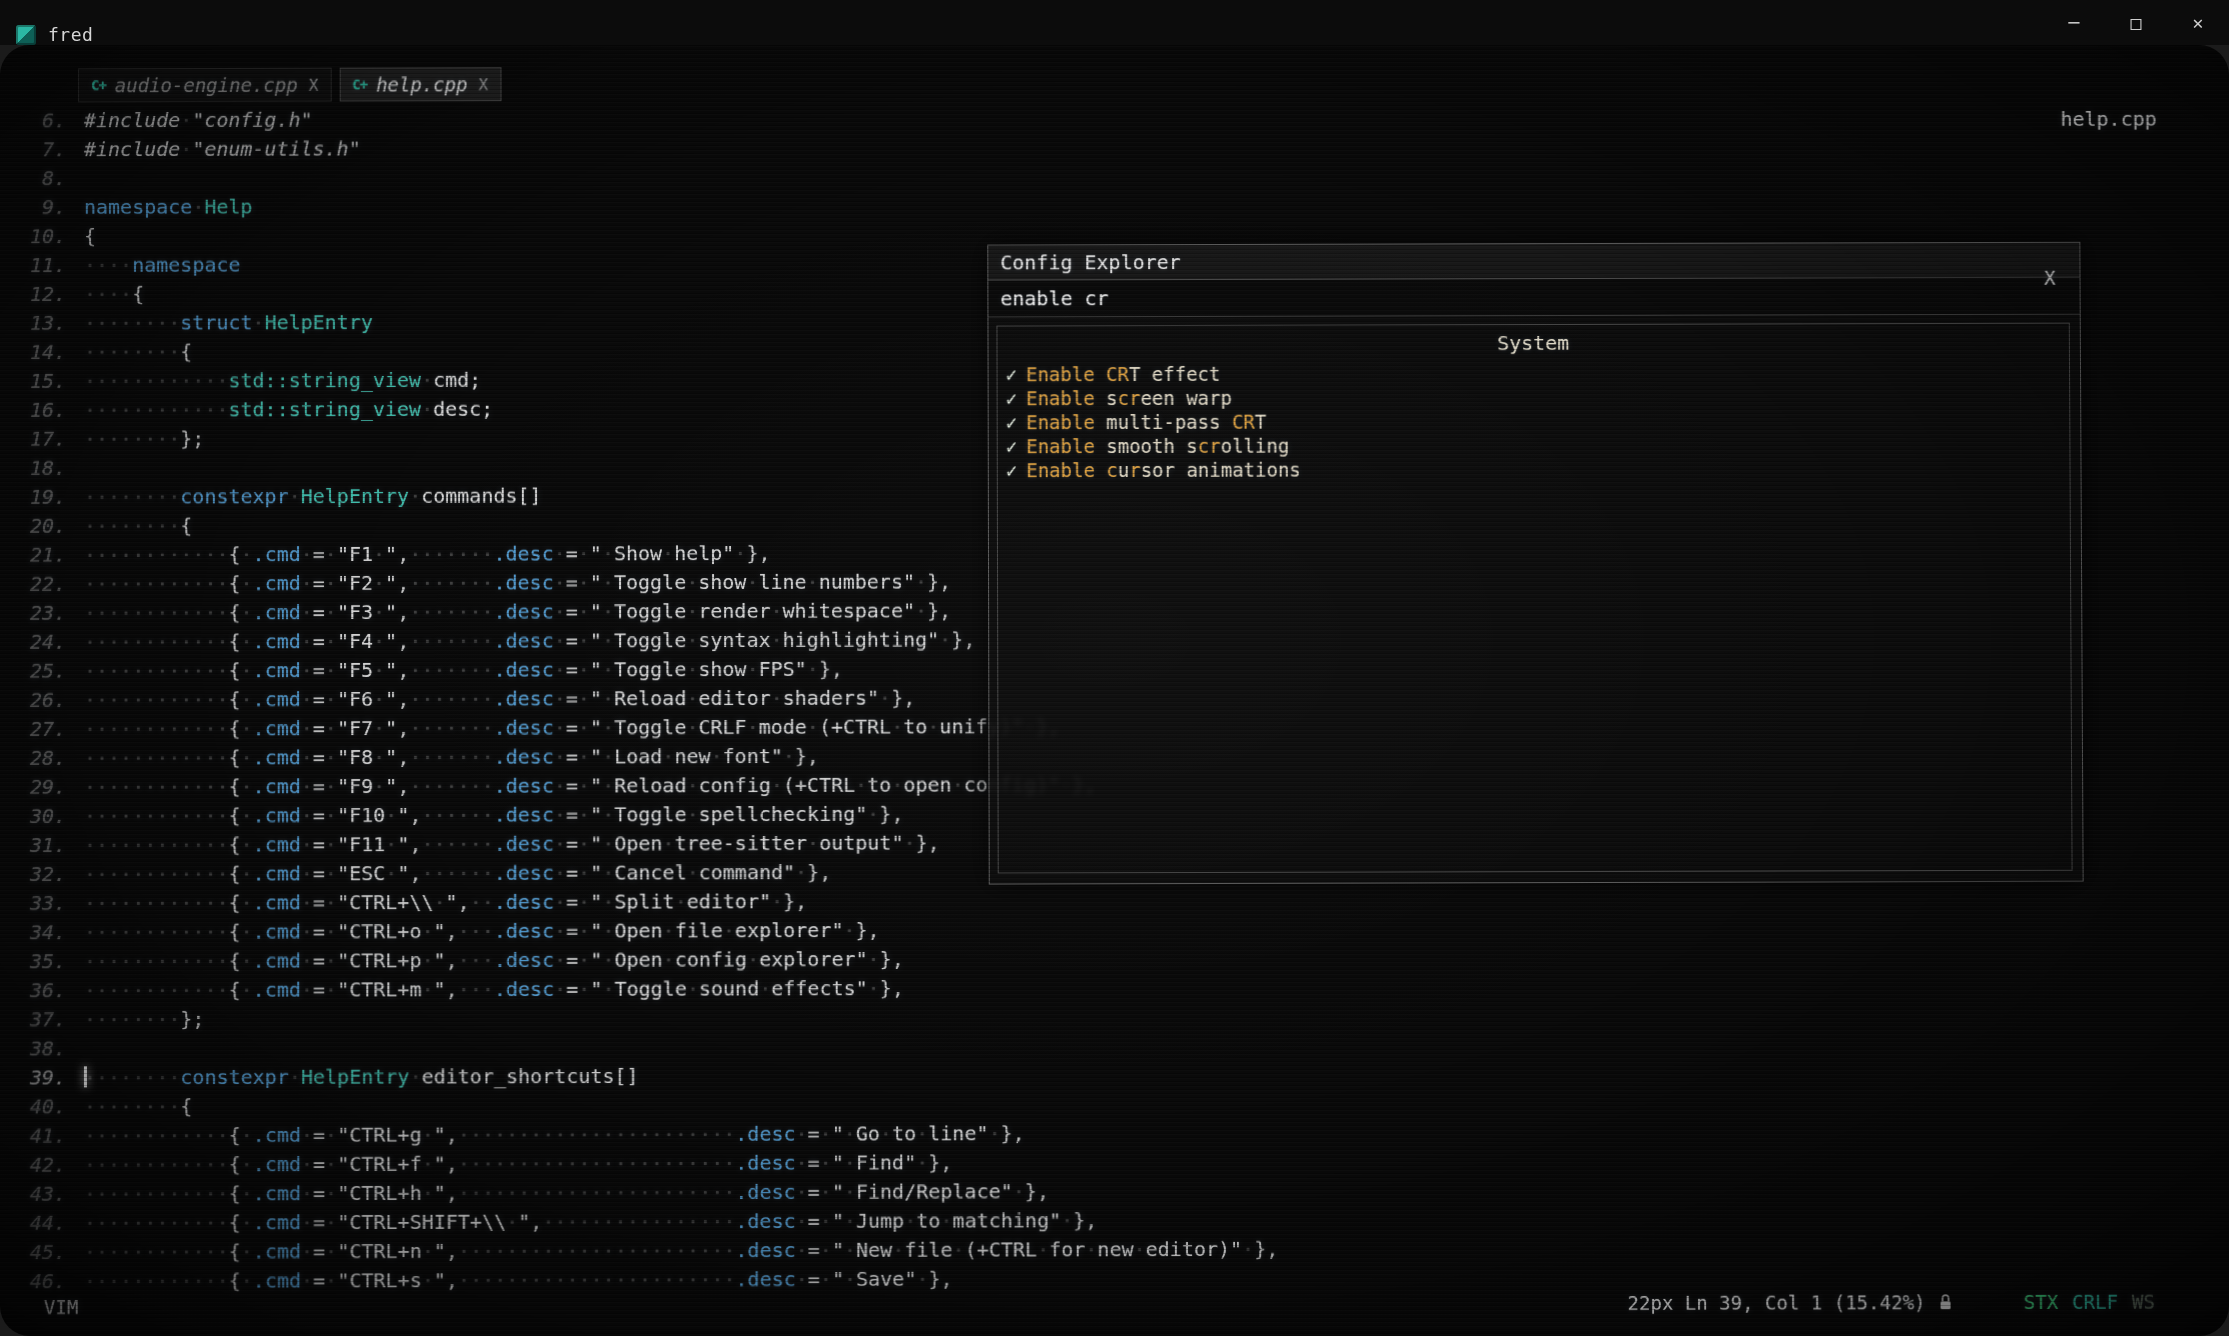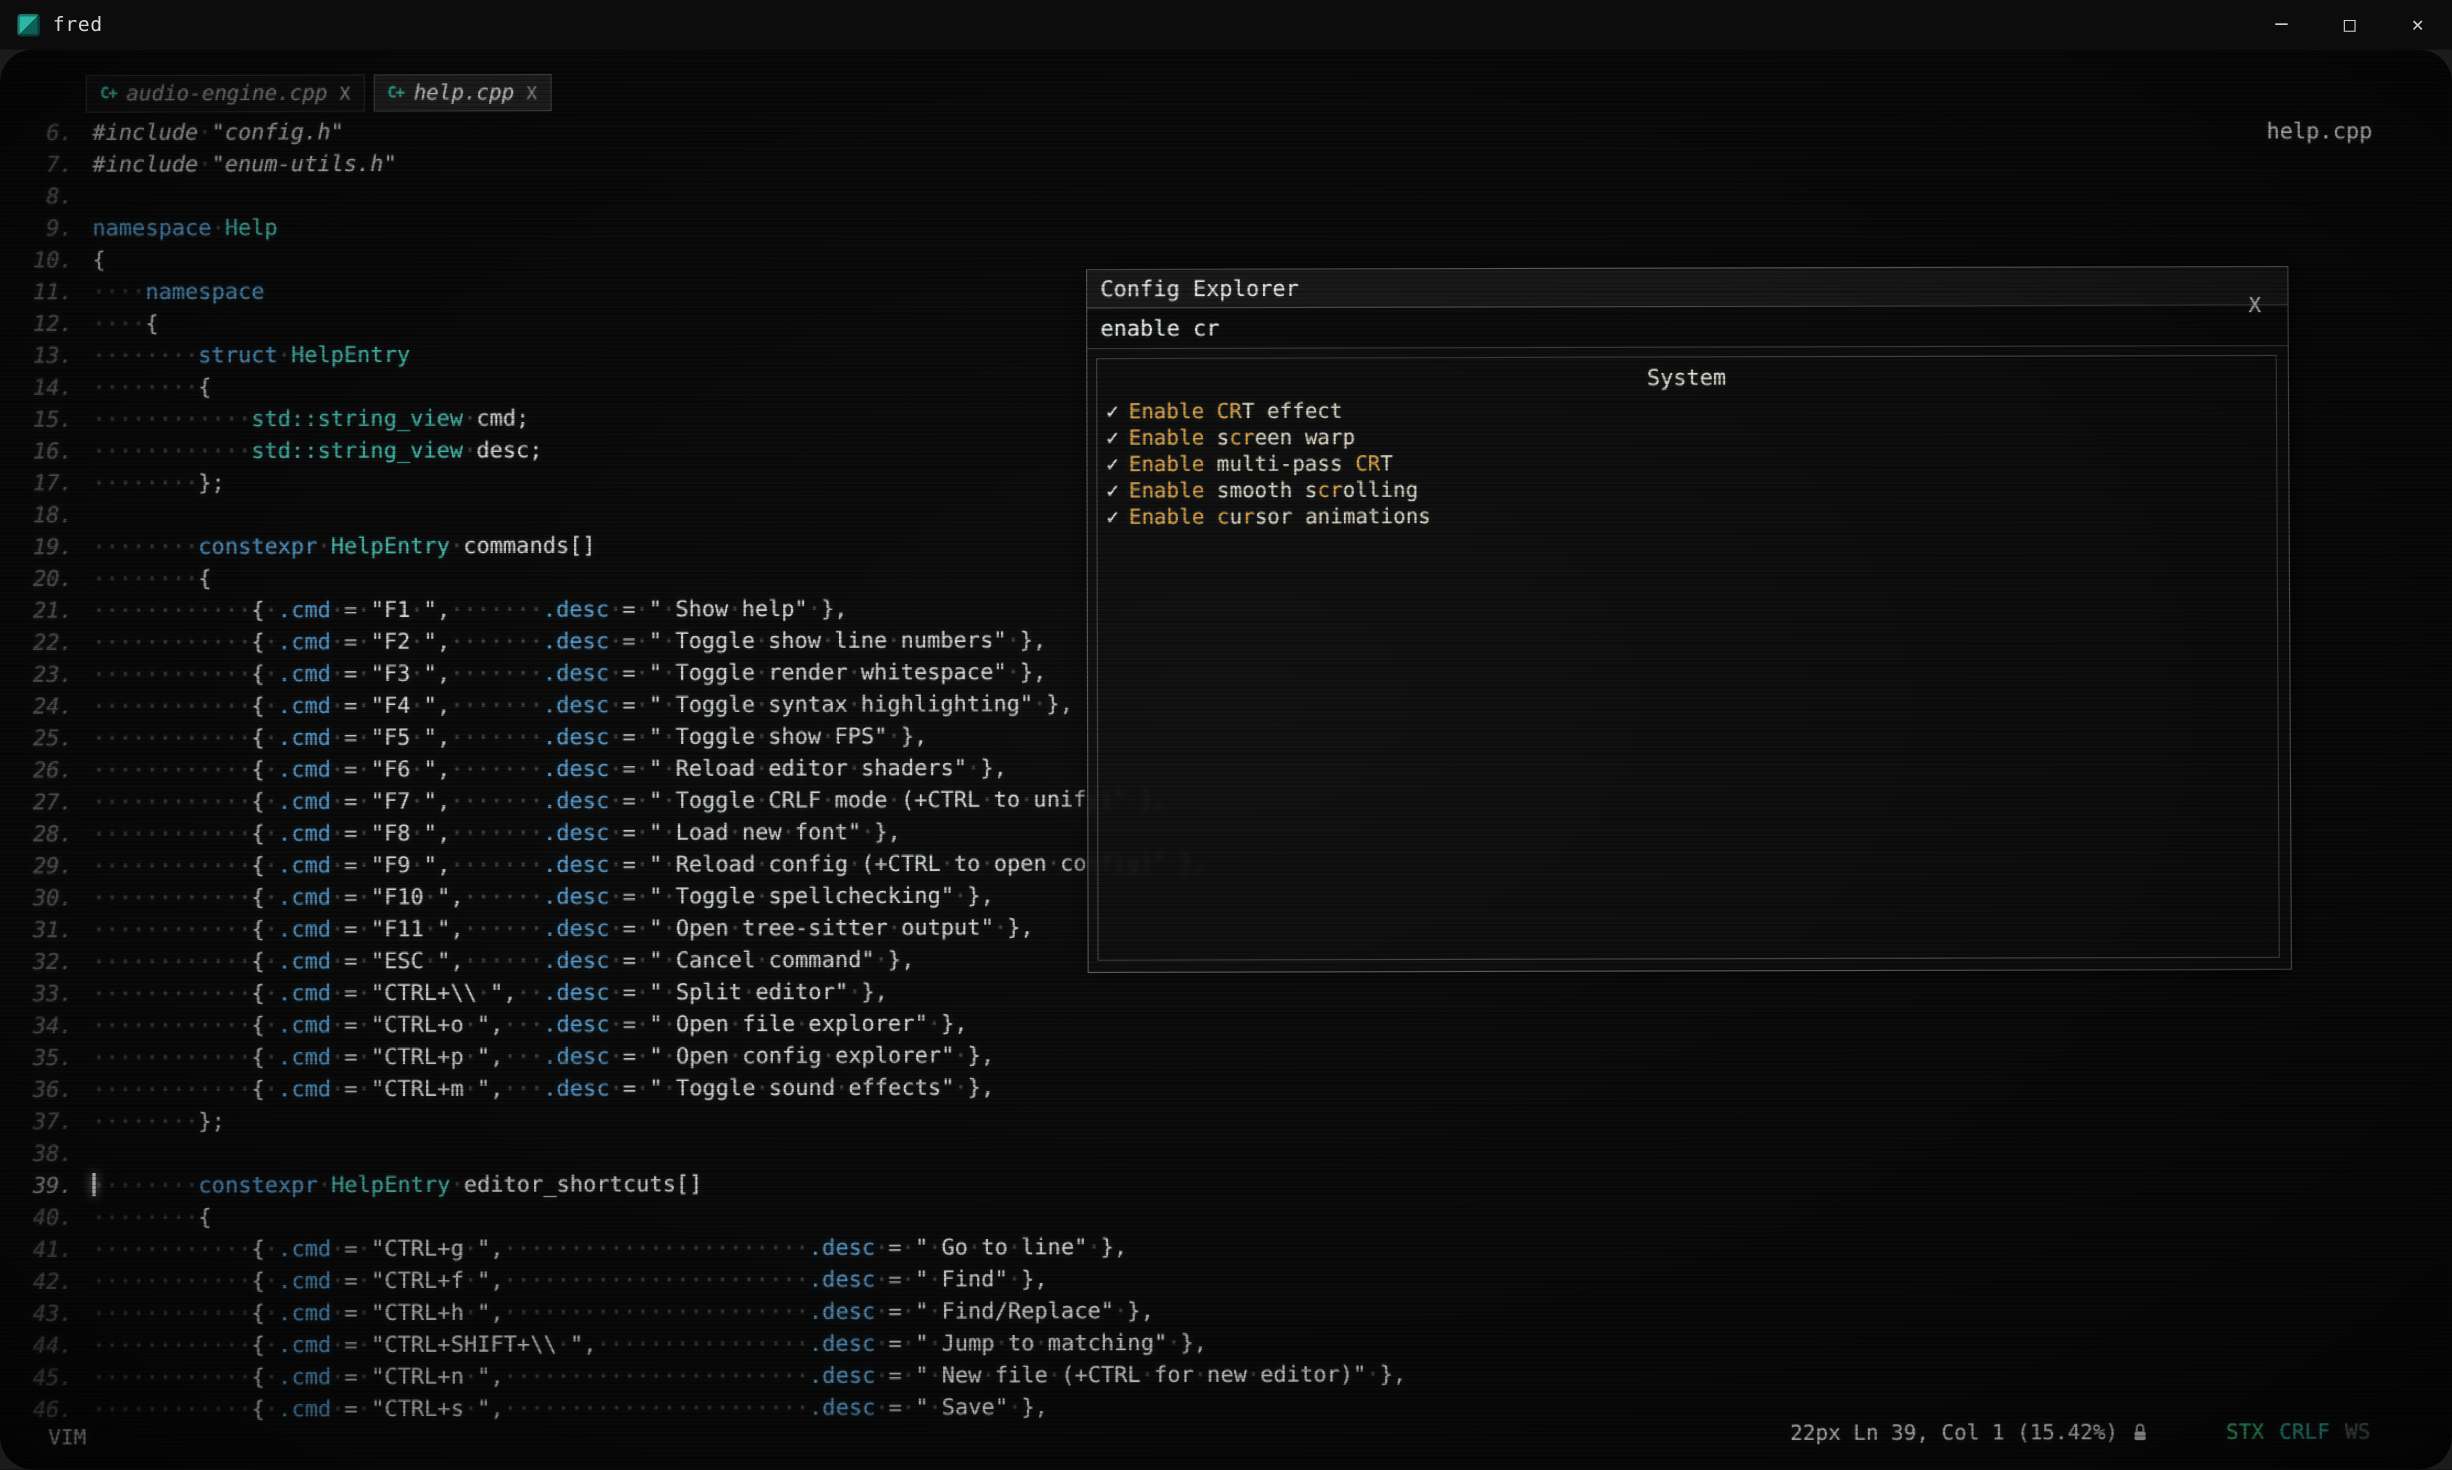--- a/index.html
+++ b/index.html
@@ -5,21 +5,21 @@
   html,body{margin:0;padding:0;}
   body{
     width:2229px;height:1336px;position:relative;overflow:hidden;
     background:#1b1b1b;
     font-family:"DejaVu Sans Mono","Liberation Mono",monospace;
   }
 
   
   .titlebar{
     position:absolute;top:0;left:0;right:0;height:45px;background:#0c0c0c;
-    display:flex;align-items:center;z-index:60;color:#d6d6d6;font-size:18px;
+    display:flex;align-items:flex-end;z-index:60;color:#d6d6d6;font-size:18px;
   }
   .app-icon{
     width:20px;height:20px;margin-left:16px;border-radius:3px;flex:none;
     background:linear-gradient(135deg,#2bb7a4 0 50%,#0e5f56 50% 100%);
     box-shadow:inset 0 0 0 2px rgba(0,0,0,.35);
   }
   .win-title{margin-left:12px;letter-spacing:.5px;}
   .win-buttons{margin-left:auto;display:flex;height:45px;}
   .win-btn{width:62px;height:45px;display:flex;align-items:center;justify-content:center;
     color:#cfcfcf;font-size:18px;cursor:pointer;}

